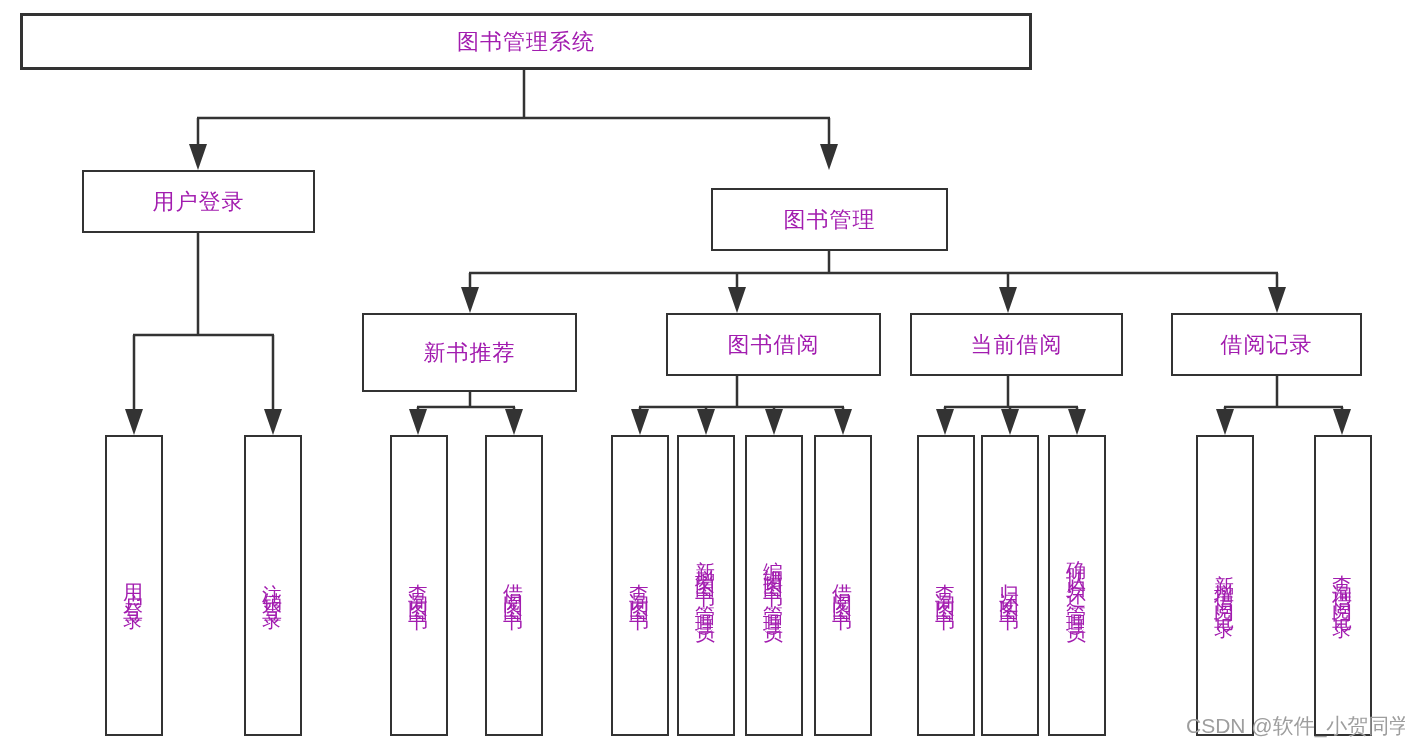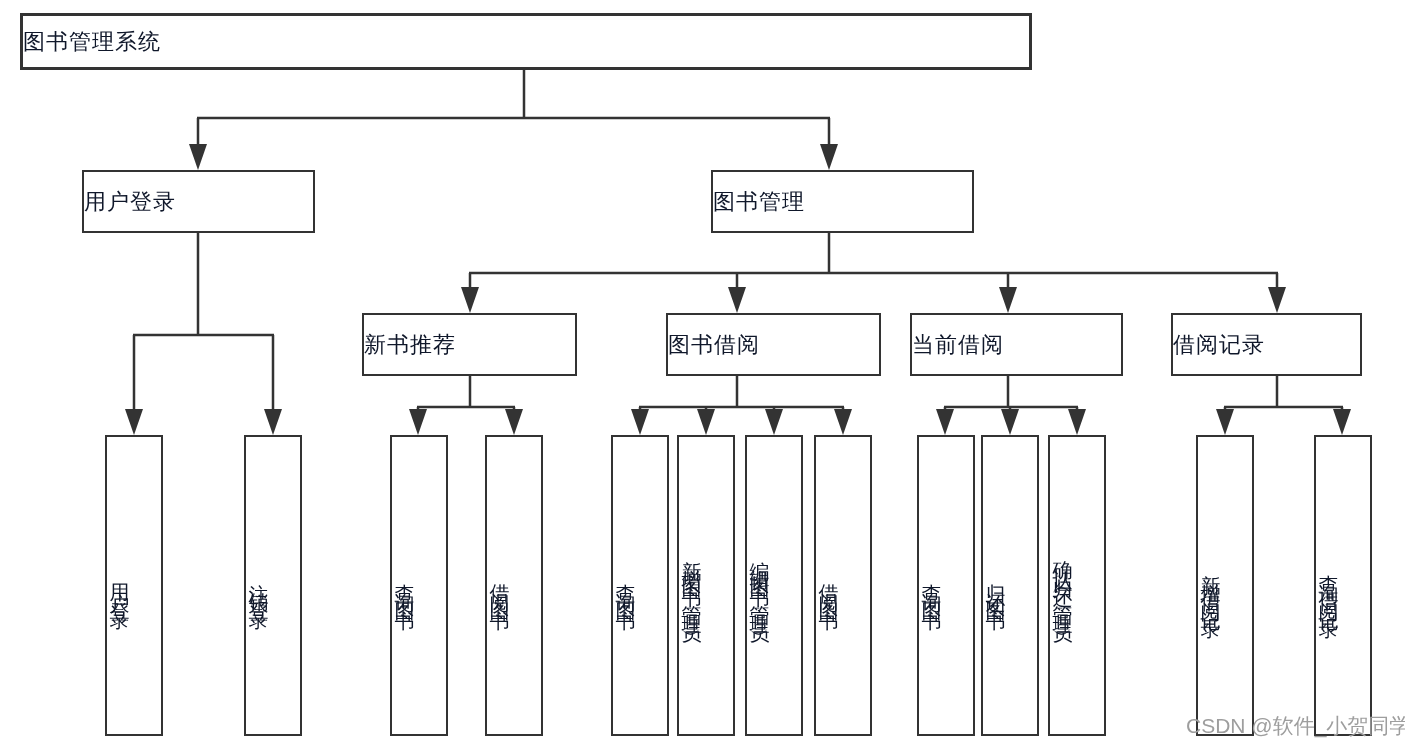--- a/index.html
+++ b/index.html
@@ -16,22 +16,22 @@
     left: 0; top: 0;
     width: 1405px; height: 747px;
   }
   .box {
     position: absolute;
     box-sizing: border-box;
     border: 2px solid #333333;
     background: #ffffff;
     display: flex;
     align-items: center;
-    justify-content: flex-start;
-    color: #0f172a;
+    justify-content: center;
+    color: #a21caf;
     z-index: 2;
   }
   .root-box { border-width: 3px; }
   .hlabel {
     font-size: 22px;
     letter-spacing: 1px;
     white-space: nowrap;
   }
   .vtext {
     writing-mode: vertical-rl;
@@ -98,25 +98,25 @@
     </g>
   </svg>
 
   <div class="box root-box" style="left:20px; top:13px; width:1012px; height:57px;">
     <span class="hlabel">图书管理系统</span>
   </div>
 
   <div class="box" style="left:82px; top:170px; width:233px; height:63px;">
     <span class="hlabel">用户登录</span>
   </div>
-  <div class="box" style="left:711px; top:170px; width:263px; height:63px;">
+  <div class="box" style="left:711px; top:188px; width:237px; height:63px;">
     <span class="hlabel">图书管理</span>
   </div>
 
-  <div class="box" style="left:362px; top:313px; width:215px; height:63px;">
+  <div class="box" style="left:362px; top:313px; width:215px; height:79px;">
     <span class="hlabel">新书推荐</span>
   </div>
   <div class="box" style="left:666px; top:313px; width:215px; height:63px;">
     <span class="hlabel">图书借阅</span>
   </div>
   <div class="box" style="left:902px; top:313px; width:213px; height:63px;margin-left:8px;">
     <span class="hlabel">当前借阅</span>
   </div>
   <div class="box" style="left:1171px; top:313px; width:191px; height:63px;">
     <span class="hlabel">借阅记录</span>

